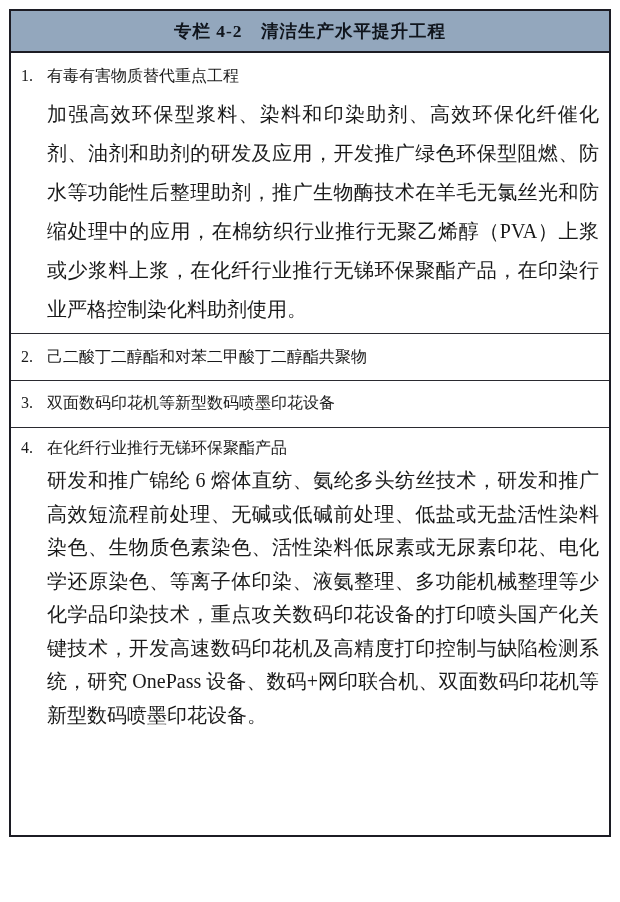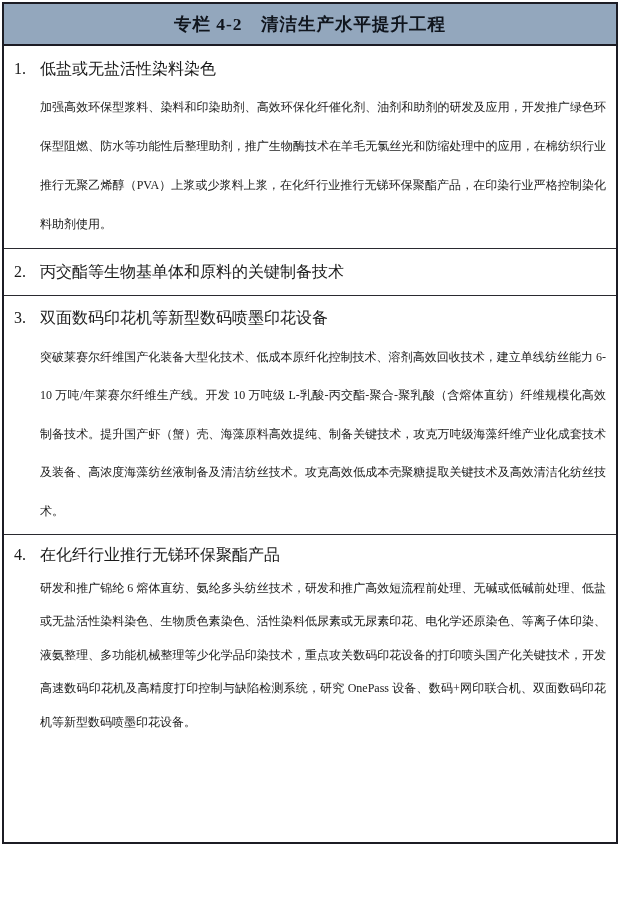--- a/index.html
+++ b/index.html
@@ -5,21 +5,21 @@
   html, body {
     margin: 0;
     padding: 0;
     background: #ffffff;
     width: 620px;
   }
   .page {
     width: 620px;
     height: 846px;
     box-sizing: border-box;
-    padding: 2px;
+    padding: 9px;
     font-family: "Liberation Serif", "DejaVu Serif", serif;
     color: #1a1a1a;
     overflow: hidden;
   }
   .panel {
     box-sizing: border-box;
     width: 100%;
     height: 100%;
     border: 2px solid #1c1c24;
     background: #ffffff;
@@ -57,56 +57,55 @@
   .sec-c .heading-row, .sec-c .body { line-height: 38.5px; }
   .sec-d .heading-row, .sec-d .body { line-height: 33.5px; }
   .sec-num {
     flex: 0 0 26px;
   }
   .sec-heading {
     flex: 1 1 auto;
   }
   .body {
     margin: 0 0 0 26px;
-    font-size: 12px;
+    font-size: 20px;
     text-align: justify;
     text-justify: inter-character;
   }
 </style>
 </head>
 <body>
 
 <div class="page">
   <div class="panel">
 
     <div class="panel-header">
       <span>专栏 4-2　清洁生产水平提升工程</span>
     </div>
 
     <div class="section sec-a">
       <div class="heading-row">
         <span class="sec-num">1.</span>
-        <span class="sec-heading">低盐或无盐活性染料染色</span>
+        <span class="sec-heading">有毒有害物质替代重点工程</span>
       </div>
       <p class="body">加强高效环保型浆料、染料和印染助剂、高效环保化纤催化剂、油剂和助剂的研发及应用，开发推广绿色环保型阻燃、防水等功能性后整理助剂，推广生物酶技术在羊毛无氯丝光和防缩处理中的应用，在棉纺织行业推行无聚乙烯醇（PVA）上浆或少浆料上浆，在化纤行业推行无锑环保聚酯产品，在印染行业严格控制染化料助剂使用。</p>
     </div>
 
     <div class="section sec-b">
       <div class="heading-row">
         <span class="sec-num">2.</span>
-        <span class="sec-heading">丙交酯等生物基单体和原料的关键制备技术</span>
+        <span class="sec-heading">己二酸丁二醇酯和对苯二甲酸丁二醇酯共聚物</span>
       </div>
     </div>
 
     <div class="section sec-c">
       <div class="heading-row">
         <span class="sec-num">3.</span>
         <span class="sec-heading">双面数码印花机等新型数码喷墨印花设备</span>
       </div>
-      <p class="body">突破莱赛尔纤维国产化装备大型化技术、低成本原纤化控制技术、溶剂高效回收技术，建立单线纺丝能力 6-10 万吨/年莱赛尔纤维生产线。开发 10 万吨级 L-乳酸-丙交酯-聚合-聚乳酸（含熔体直纺）纤维规模化高效制备技术。提升国产虾（蟹）壳、海藻原料高效提纯、制备关键技术，攻克万吨级海藻纤维产业化成套技术及装备、高浓度海藻纺丝液制备及清洁纺丝技术。攻克高效低成本壳聚糖提取关键技术及高效清洁化纺丝技术。</p>
     </div>
 
     <div class="section sec-d">
       <div class="heading-row">
         <span class="sec-num">4.</span>
         <span class="sec-heading">在化纤行业推行无锑环保聚酯产品</span>
       </div>
       <p class="body">研发和推广锦纶 6 熔体直纺、氨纶多头纺丝技术，研发和推广高效短流程前处理、无碱或低碱前处理、低盐或无盐活性染料染色、生物质色素染色、活性染料低尿素或无尿素印花、电化学还原染色、等离子体印染、液氨整理、多功能机械整理等少化学品印染技术，重点攻关数码印花设备的打印喷头国产化关键技术，开发高速数码印花机及高精度打印控制与缺陷检测系统，研究 OnePass 设备、数码+网印联合机、双面数码印花机等新型数码喷墨印花设备。</p>
     </div>
 

